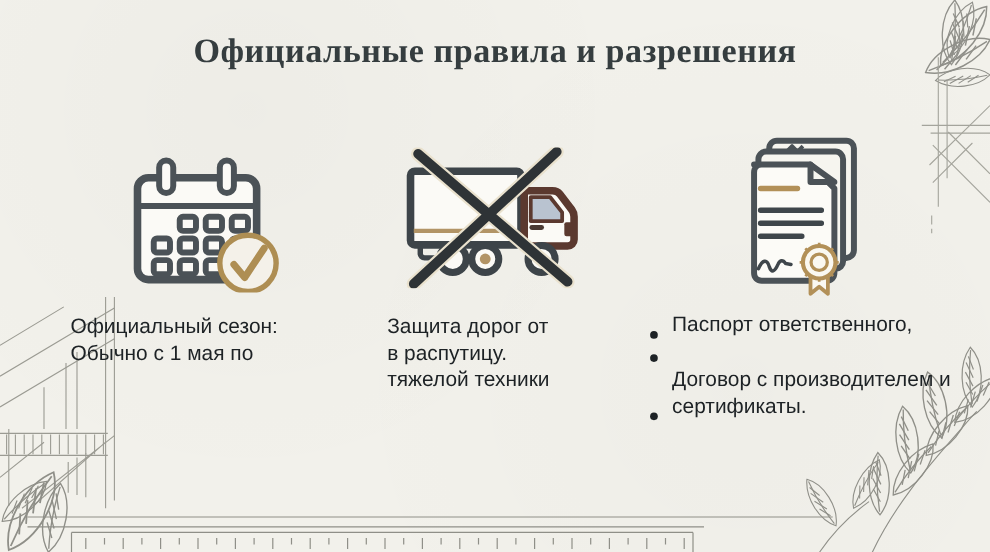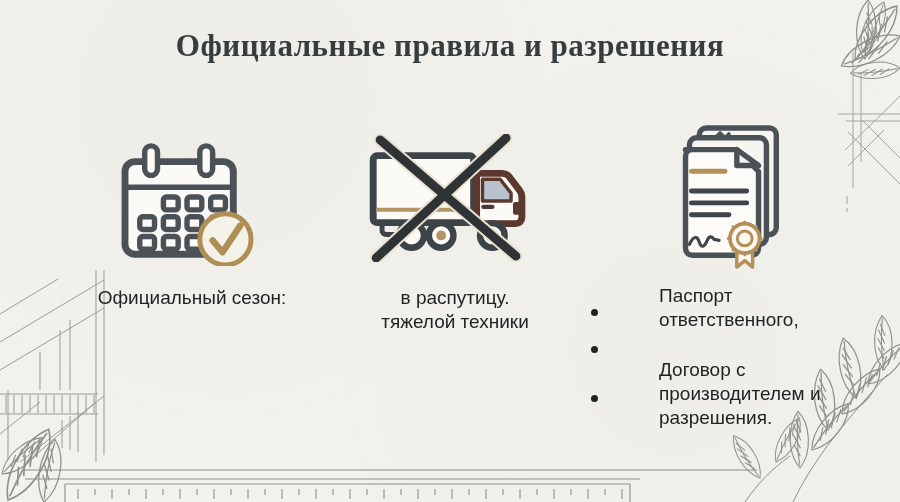--- a/index.html
+++ b/index.html
@@ -21,29 +21,29 @@
     text-align:center;
     font-family:"Liberation Serif","DejaVu Serif",serif;
     font-weight:700; font-size:31px; color:#353d3f; letter-spacing:0.5px;
   }
   .col-icon{ position:absolute; }
   .icon-calendar{ left:110px; top:138px; width:158px; height:128px; }
   .icon-truck{ left:366px; top:134px; width:168px; height:128px; }
   .icon-docs{ left:658px; top:122px; width:132px; height:148px; }
   .caption{
     position:absolute; font-size:19px; line-height:24px; color:#1d2225;
-    text-align:center; font-weight:400;
+    font-weight:400;
   }
   .caption-1{ left:64px; top:286px; width:256px; }
   .caption-2{ left:352px; top:286px; width:206px; }
   .bullets{
     position:absolute; left:588px; top:284px; width:282px;
     font-size:19px; line-height:24px; color:#1d2225;
   }
-  .bullet-row{ display:flex; align-items:center; margin-bottom:5px;gap:48px; }
+  .bullet-row{ display:flex; align-items:flex-end; margin-bottom:5px; }
   .bullet-dot{
     flex:0 0 auto; width:7px; height:7px; border-radius:50%;
     background:#1d2225; margin:9px 13px 0 3px;
   }
 </style>
 </head>
 <body>
 
 <div class="slide">
 
@@ -168,34 +168,36 @@
     <path d="M32 70 H88 M32 82 H88 M32 94 H70" stroke="#3f464b" stroke-width="5" stroke-linecap="round"></path>
     <path d="M30 124 c4 -9 8 -9 10 -2 c2 6 5 5 8 -2 c2 -5 5 -4 7 -1 l5 1" fill="none" stroke="#3f464b" stroke-width="3.2" stroke-linecap="round"></path>
     <path d="M78 128 v19 l8 -6.5 8 6.5 v-19" fill="#faf8f1" stroke="#b29058" stroke-width="3.5" stroke-linejoin="round"></path>
     <circle cx="86" cy="118" r="15" fill="#faf8f1" stroke="#b29058" stroke-width="3.8"></circle>
     <circle cx="86" cy="118" r="7.5" fill="none" stroke="#b29058" stroke-width="3"></circle>
     <path d="M86 103 v-3 M86 133 v3 M71 118 h-3 M101 118 h3 M75.4 107.4 l-2.2 -2.2 M96.6 128.6 l2.2 2.2 M96.6 107.4 l2.2 -2.2 M75.4 128.6 l-2.2 2.2" stroke="#b29058" stroke-width="2.5"></path>
   </svg>
 
   <div class="caption caption-1">
     <div>Официальный сезон:</div>
+    <div>Обычно с 1 мая по</div>
   </div>
 
   <div class="caption caption-2">
+    <div>Защита дорог от</div>
     <div>в распутицу.</div>
     <div>тяжелой техники</div>
   </div>
 
   <div class="bullets">
     <div class="bullet-row">
       <span class="bullet-dot"></span>
       <span>Паспорт ответственного,</span>
     </div>
     <div class="bullet-row">
       <span class="bullet-dot"></span>
     </div>
     <div class="bullet-row">
       <span class="bullet-dot"></span>
-      <span>Договор с производителем и разрешения.</span>
+      <span>Договор с производителем и сертификаты.</span>
     </div>
   </div>
 
 </div>
 
 </body></html>

